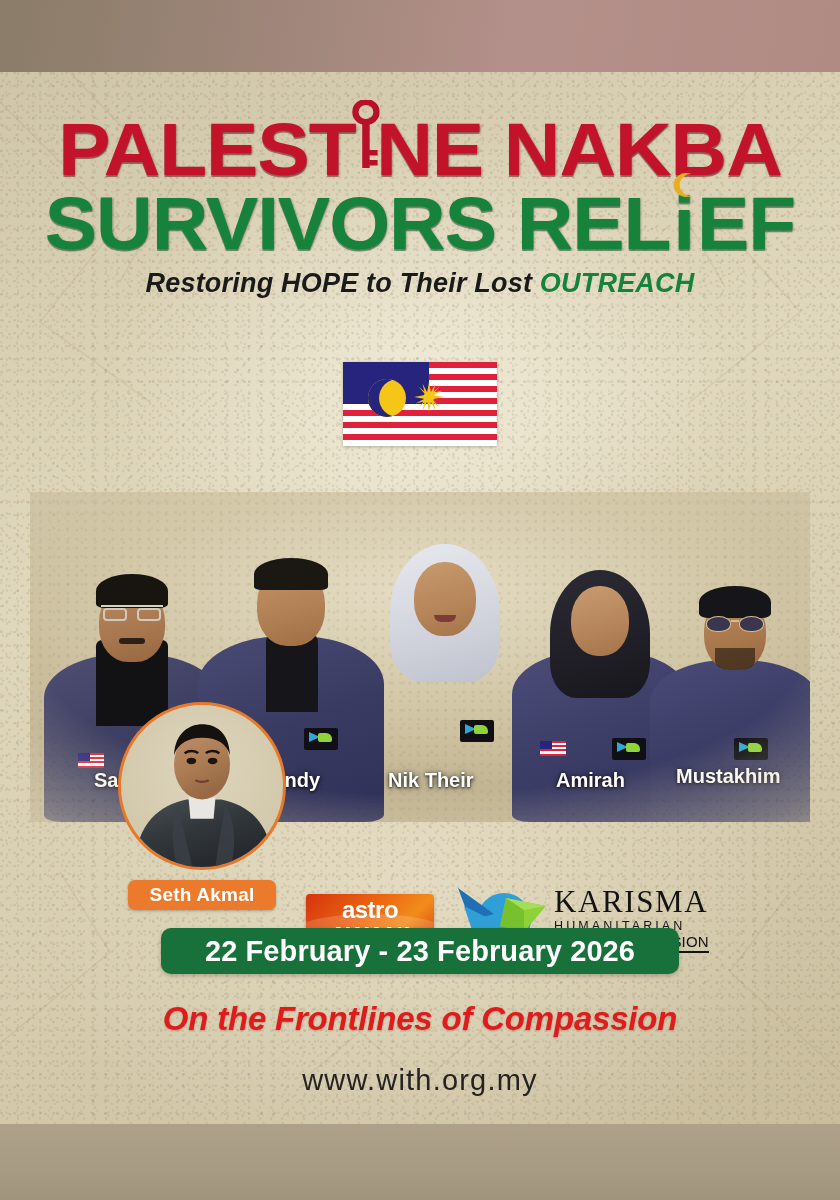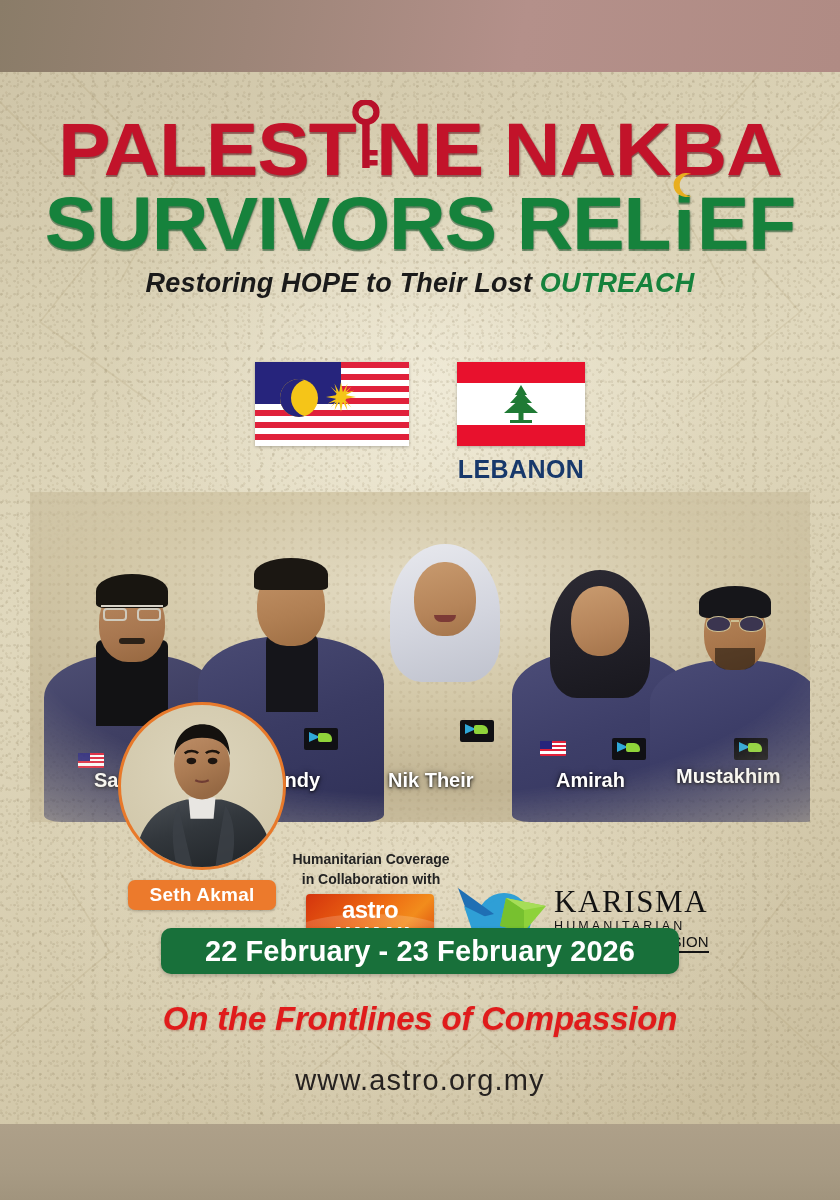--- a/index.html
+++ b/index.html
@@ -346,37 +346,20 @@
                        M25.6,4.4 L18.6,12.6 L17.4,11.4 Z M4.4,25.6 L11.4,17.4 L12.6,18.6 Z
                        M8.5,1.6 L13.5,11 L11,11.9 Z M21.5,28.4 L16.5,19 L19,18.1 Z
                        M28.4,8.5 L19,13.5 L18.1,11 Z M1.6,21.5 L11,16.5 L11.9,19 Z
                        M21.5,1.6 L19,11.9 L16.5,11 Z M8.5,28.4 L11,18.1 L13.5,19 Z"></path>
             </g>
           </svg>
         </div>
       </div>
 
 
-      <div class="flag-cell">
-        <div class="flag-box lb">
-          <div class="lb-red-t"></div>
-          <div class="lb-white"></div>
-          <div class="lb-red-b"></div>
-          <svg class="lb-cedar" viewBox="0 0 42 40">
-            <g fill="#1f7a34">
-              <path d="M21,1 L27,11 L15,11 Z"></path>
-              <path d="M21,7 L32,19 L10,19 Z"></path>
-              <path d="M21,14 L38,29 L4,29 Z"></path>
-              <rect x="18.5" y="27" width="5" height="11"></rect>
-              <rect x="10" y="36" width="22" height="3"></rect>
-            </g>
-          </svg>
-        </div>
-        <div class="flag-label">LEBANON</div>
-      </div>
     </div>
 
     <div class="team-scene">
       <div class="photo-blend">
 
         <div style="position:absolute;inset:0;background:
              radial-gradient(ellipse 70% 60% at 50% 30%, #e4dcc4 0%, #d3c8a8 55%, #c2b594 100%);"></div>
         <div style="position:absolute;inset:0;opacity:.5;background-image:
              radial-gradient(circle at 20% 25%, rgba(140,122,86,.25) 0 1px, transparent 2px),
              radial-gradient(circle at 70% 60%, rgba(140,122,86,.22) 0 1px, transparent 2px);
@@ -476,24 +459,20 @@
           <ellipse cx="95" cy="58" rx="5" ry="3.4" fill="#1d1510"></ellipse>
           <path d="M66,50 C70,47 77,47 80,50" stroke="#1a130d" stroke-width="2.6" fill="none"></path>
           <path d="M88,50 C91,47 98,47 102,50" stroke="#1a130d" stroke-width="2.6" fill="none"></path>
           <path d="M77,78 C81,80 87,80 91,78" stroke="#6f3c33" stroke-width="2.4" fill="none"></path>
         </svg>
       </div>
       <div class="seth-badge">Seth Akmal</div>
     </div>
 
     <div class="partners">
-      <div class="coverage-text">
-        <div>Humanitarian Coverage</div>
-        <div>in Collaboration with</div>
-      </div>
 
       <div class="logo-astro">
         <div class="swoosh"></div>
         <div class="a1">astro</div>
         <div class="a2">AWANI</div>
       </div>
 
       <svg class="logo-khom" viewBox="0 0 96 80">
         <circle cx="50" cy="40" r="27" fill="#2f9fd6"></circle>
         <path d="M28,40 a22,22 0 0 1 44,0 a22,22 0 0 1 -44,0" fill="#2f9fd6"></path>
@@ -512,18 +491,18 @@
         <div class="kar-2">HUMANITARIAN</div>
         <div class="kar-3">OUTREACH MISSION</div>
       </div>
     </div>
 
     <div class="date-banner">
       <span>22 February - 23 February 2026</span>
     </div>
 
     <div class="tagline">On the Frontlines of Compassion</div>
-    <div class="website">www.astro.org.my</div>
+    <div class="website">www.with.org.my</div>
 
   </div>
 
   <div class="band-bottom"></div>
 </div>
 
 </body></html>

